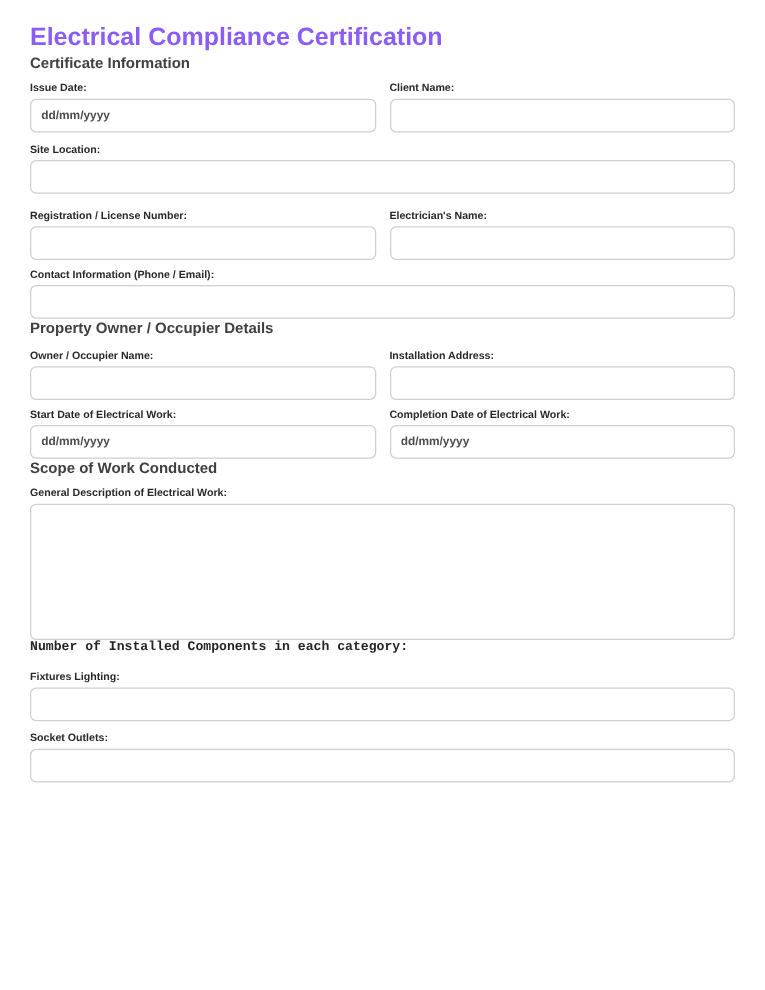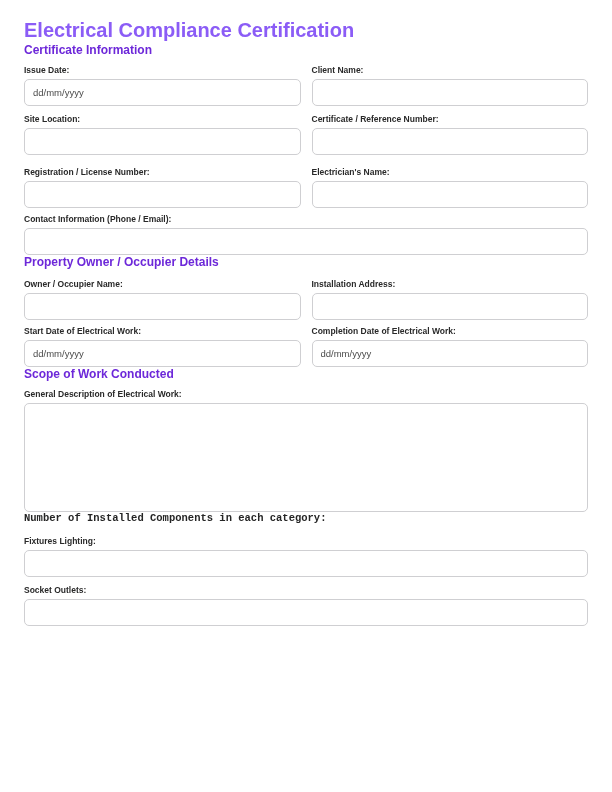--- a/index.html
+++ b/index.html
@@ -11,41 +11,41 @@
     color: #252525;
     overflow: hidden;
   }
   .page { width: 564px; margin-left: 24px; padding-top: 18px; }
 
   h1.page-title {
     margin: 0; font-size: 20px; line-height: 25px; font-weight: 700;
     color: #8b5cf6; letter-spacing: 0;
   }
   h2.section-heading {
-    margin: 0; font-size: 12px; line-height: 14px; font-weight: 700; color: #6d28d9;
+    margin: 0; font-size: 12px; line-height: 14px; font-weight: 700; color: #404040;
   }
   h3.sub-heading {
     margin: 0; font-size: 10.5px; line-height: 13px; font-weight: 700; color: #252525;
   }
   label.field-label {
     display: block; margin: 0 0 3px 0;
     font-size: 8.5px; line-height: 11px; font-weight: 700; color: #292929;
   }
   .row { display: flex; gap: 11px; }
   .field { flex: 1 1 0; min-width: 0; }
 
   input.text-input, textarea.text-area {
     display: block; width: 100%;
     border: 1px solid #cfcfd2; border-radius: 5px;
     background: #ffffff; color: #3a3a3a;
     font-family: "Liberation Sans", "DejaVu Sans", sans-serif;
     font-size: 9.5px;
     outline: none;
   }
-  input.text-input { height: 27px; padding: 0 8px; }
+  input.text-input { height: 27px; padding: 0 8px; font-weight: bold; }
   textarea.text-area { height: 109px; padding: 7px 8px; resize: none; }
   input.text-input::placeholder, textarea.text-area::placeholder { color: #4b4b4b; opacity: 1; }
 
   
   .mt-s1   { margin-top: 21px; }
   .mt-row1 { margin-top: 8px; align-items: flex-end;  }
   .mt-row2 { margin-top: 8px;  }
   .mt-s2   { margin-top: 25px; }
   .mt-row3 { margin-top: 12px; }
   .mt-row4 { margin-top: 6px;  }
@@ -74,24 +74,20 @@
     </div>
     <div class="field">
       <label class="field-label">Client Name:</label>
       <input type="text" class="text-input" value="" style="">
     </div>
   </div>
 
   <div class="row mt-row2">
     <div class="field">
       <label class="field-label">Site Location:</label>
-      <input type="text" class="text-input" value="" style="">
-    </div>
-    <div class="field">
-      <label class="field-label">Certificate / Reference Number:</label>
       <input type="text" class="text-input" value="" style="">
     </div>
   </div>
 
 
   <div class="row mt-row3">
     <div class="field">
       <label class="field-label">Registration / License Number:</label>
       <input type="text" class="text-input" value="" style="">
     </div>

